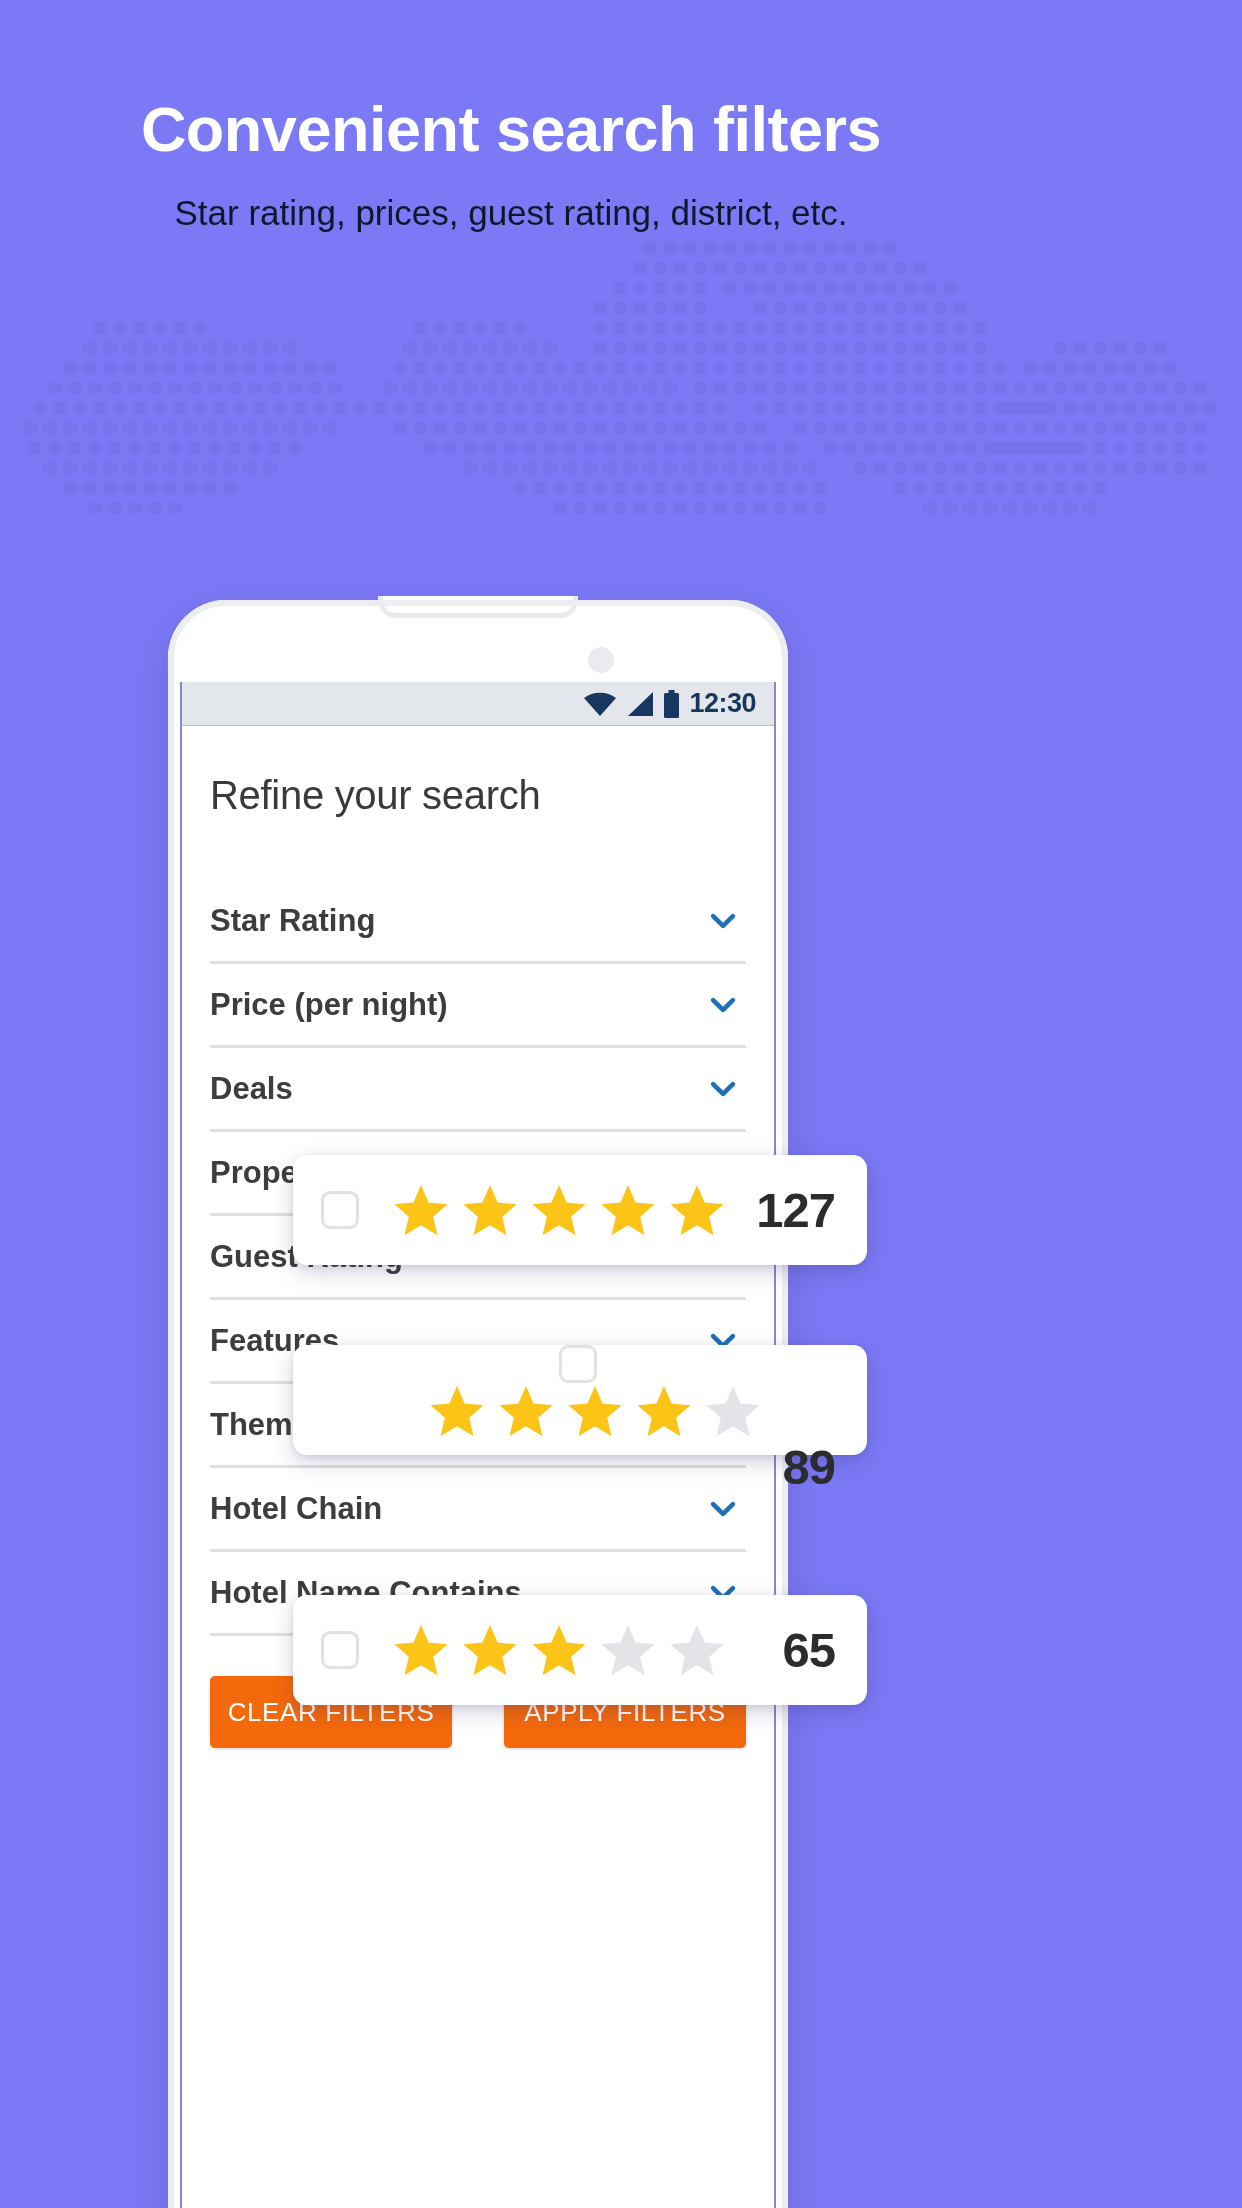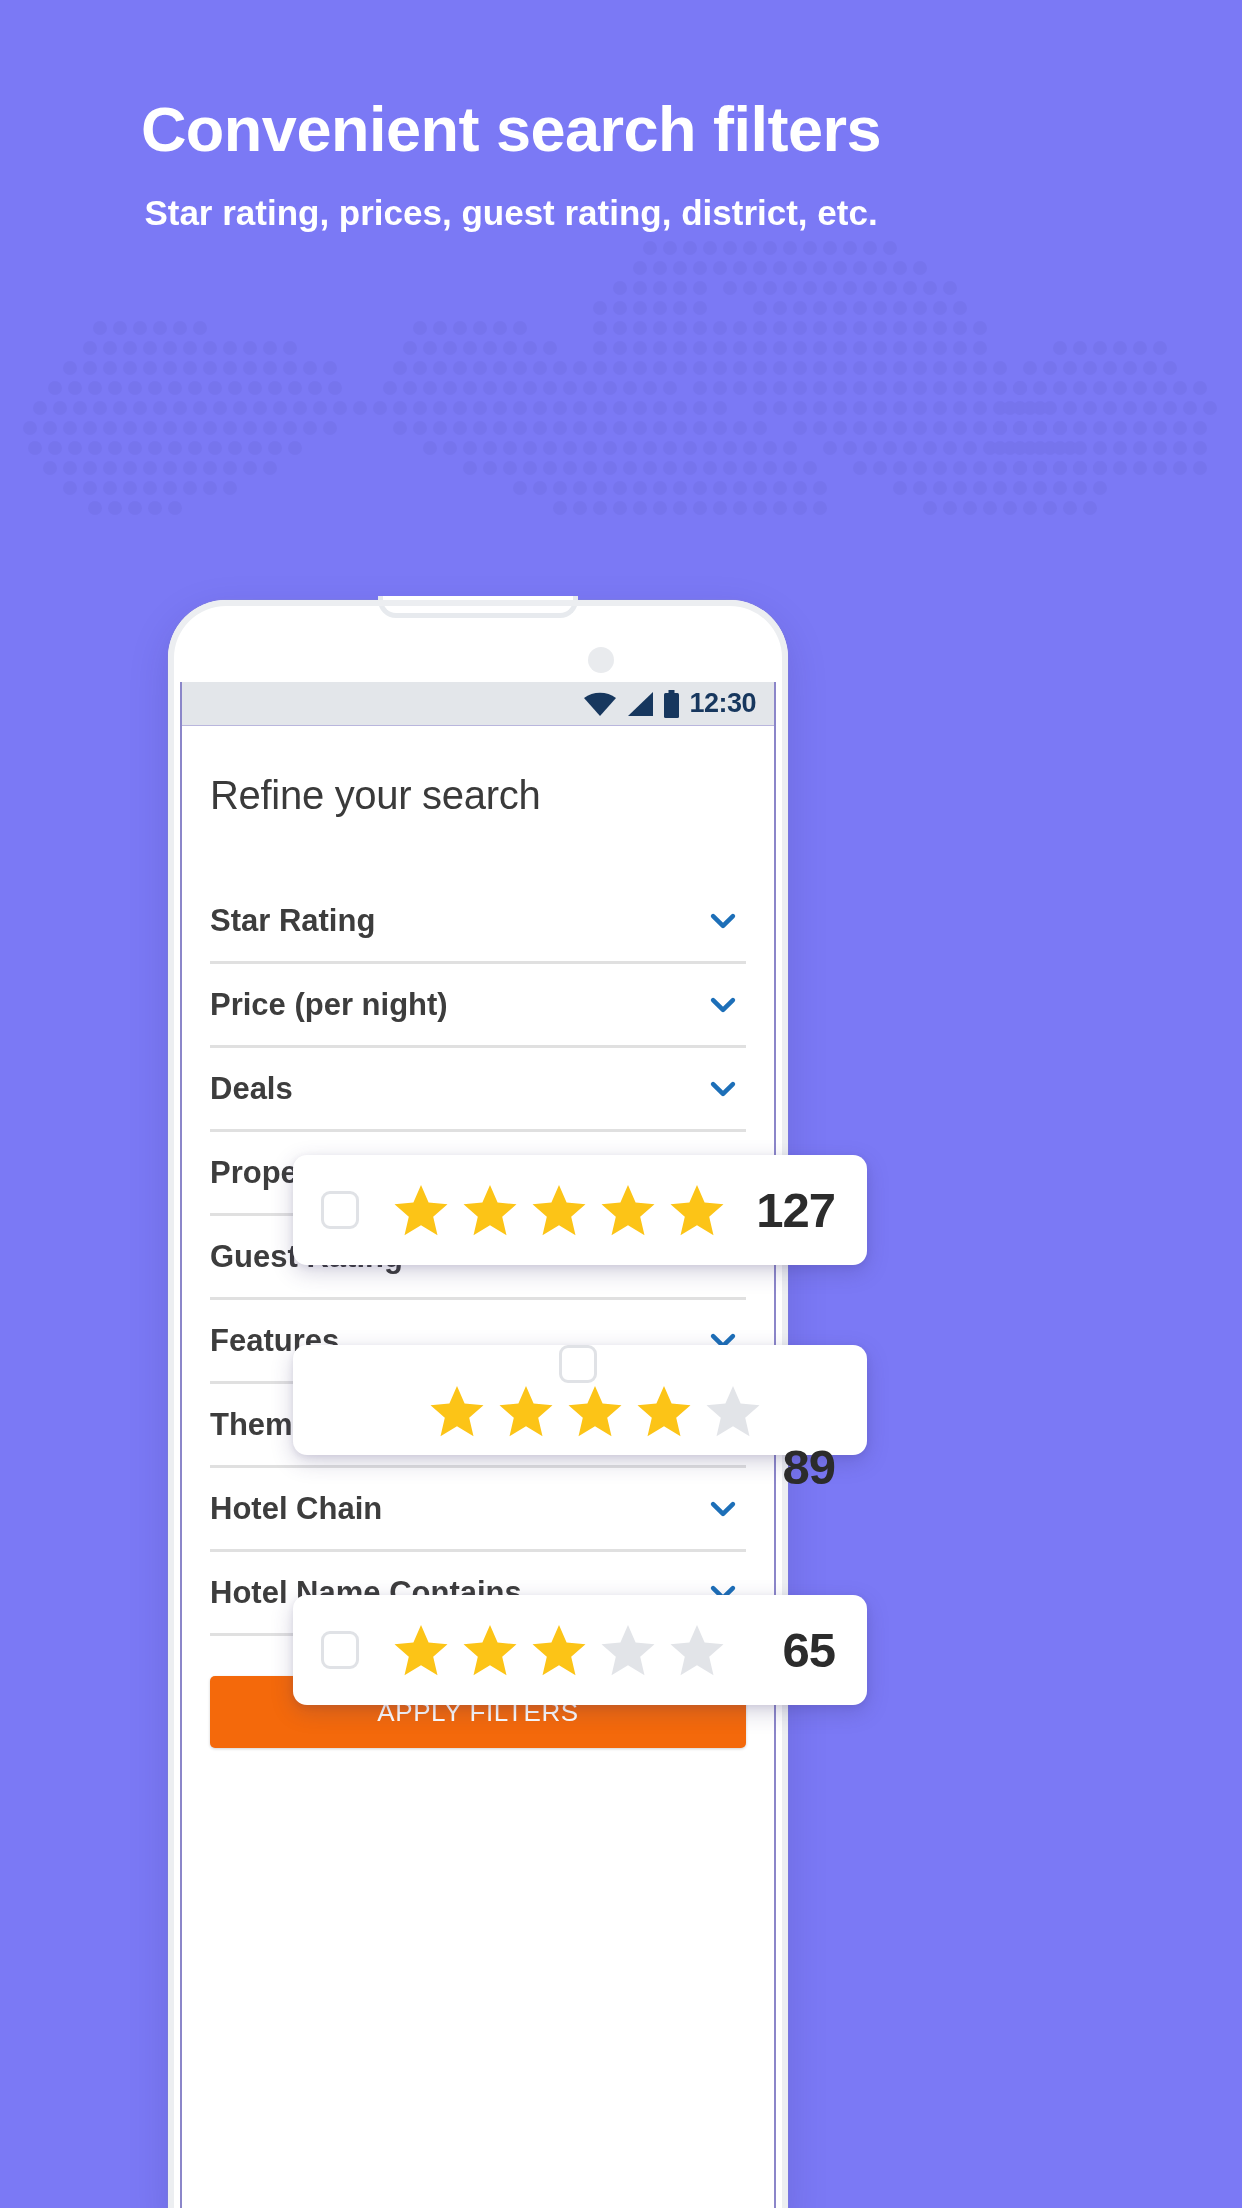--- a/index.html
+++ b/index.html
@@ -17,23 +17,23 @@
   
   .headline-wrap { position:absolute; left:0; top:95px; width:1022px; text-align:center; z-index:4; }
   .headline {
     color:#ffffff;
     font-size:63px;
     font-weight:bold;
     letter-spacing:-0.5px;
     line-height:1.08;
   }
   .subhead {
-    color:#ffffff;
+    color:#0f172a;
     font-size:35px;
-    font-weight:700;
+    font-weight:400;
     margin-top:30px;
     letter-spacing:0px;
   }
 
   
   #phone {
     position:absolute;
     left:168px;
     top:600px;
     width:620px;
@@ -771,20 +771,21 @@
       </div>
       <div class="filter-row">
         <span class="filter-label">Hotel Name Contains</span>
         <svg class="chev" viewBox="0 0 24 24">
           <path d="M5 8.5 L12 15.5 L19 8.5" fill="none" stroke="#1d6fb8" stroke-width="3.2" stroke-linecap="round" stroke-linejoin="round"></path>
         </svg>
       </div>
     </div>
 
   <div class="btn-row">
+    <button class="btn">CLEAR FILTERS</button>
     <button class="btn">APPLY FILTERS</button>
   </div>
 </div>
 
 <div id="star-cards">
     <div class="star-card" id="card-0">
       <span class="chk"></span>
       <span class="stars">
         <svg class="star" viewBox="0 0 58 56">
           <path d="M29 3 L36.6 20.6 L55.5 22.2 L41.2 34.7 L45.5 53.2 L29 43.3 L12.5 53.2 L16.8 34.7 L2.5 22.2 L21.4 20.6 Z" fill="#fcc417"></path>

